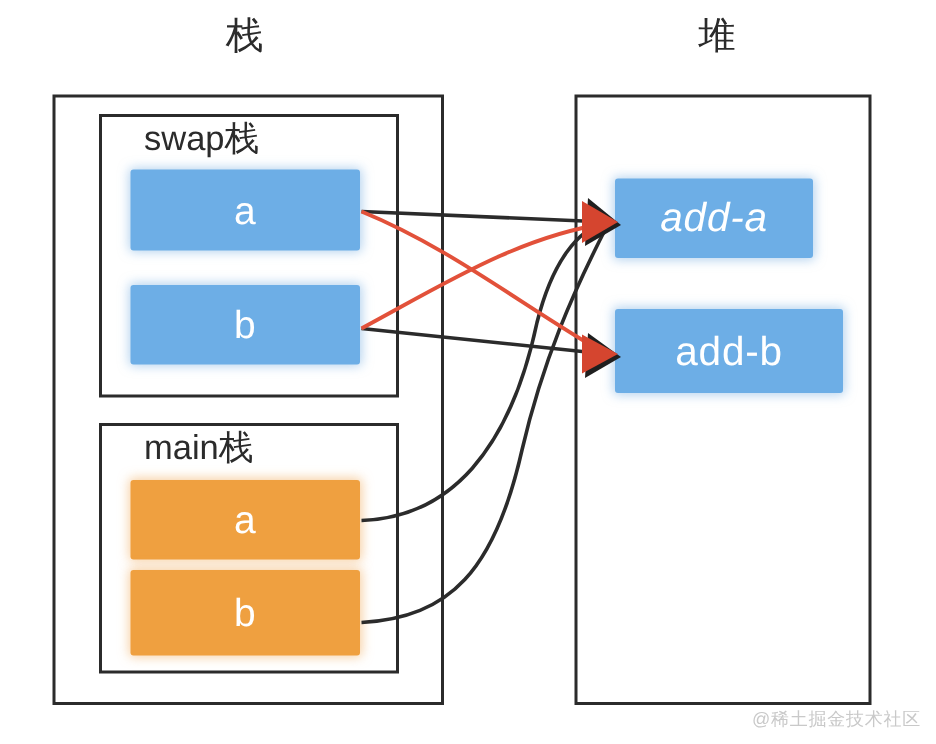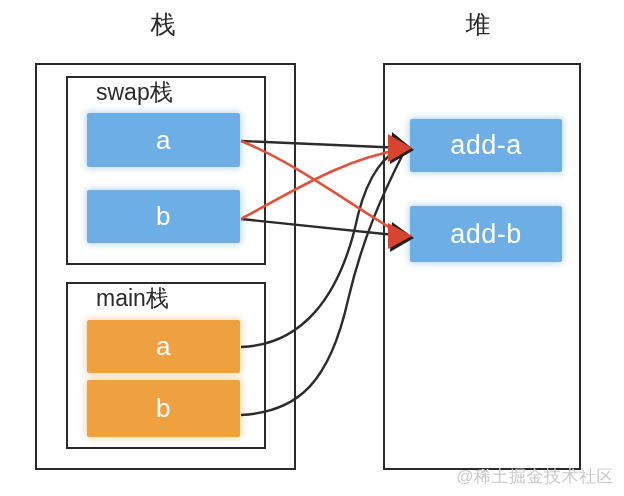--- a/index.html
+++ b/index.html
@@ -53,29 +53,29 @@
     border-radius:2px;
   }
   .cell.blue{background:#6daee6;box-shadow:0 0 7px 1px rgba(120,175,225,.55);}
   .cell.orange{background:#efa040;box-shadow:0 0 7px 1px rgba(240,170,90,.55);}
   .cell.heapcell{font-size:27px;}
 
   #swap-a{left:87px;top:113px;width:153px;height:54px;}
   #swap-b{left:87px;top:190px;width:153px;height:53px;}
   #main-a{left:87px;top:320px;width:153px;height:53px;}
   #main-b{left:87px;top:380px;width:153px;height:57px;}
-  #heap-add-a{left:410px;top:119px;width:152px;height:53px;}
+  #heap-add-a{left:410px;top:119px;width:132px;height:53px;font-style:italic;}
   #heap-add-b{left:410px;top:206px;width:152px;height:56px;text-align:center;}
 
   #edges{position:absolute;left:0;top:0;width:624px;height:496px;pointer-events:none;}
 
   .watermark{
     position:absolute;
     right:10px;bottom:8px;
-    font-size:17px;
+    font-size:12px;
     color:#c9c9c9;
     letter-spacing:0.5px;
     white-space:nowrap;
   }
 </style>
 </head>
 <body>
 
 <div class="canvas">
 

